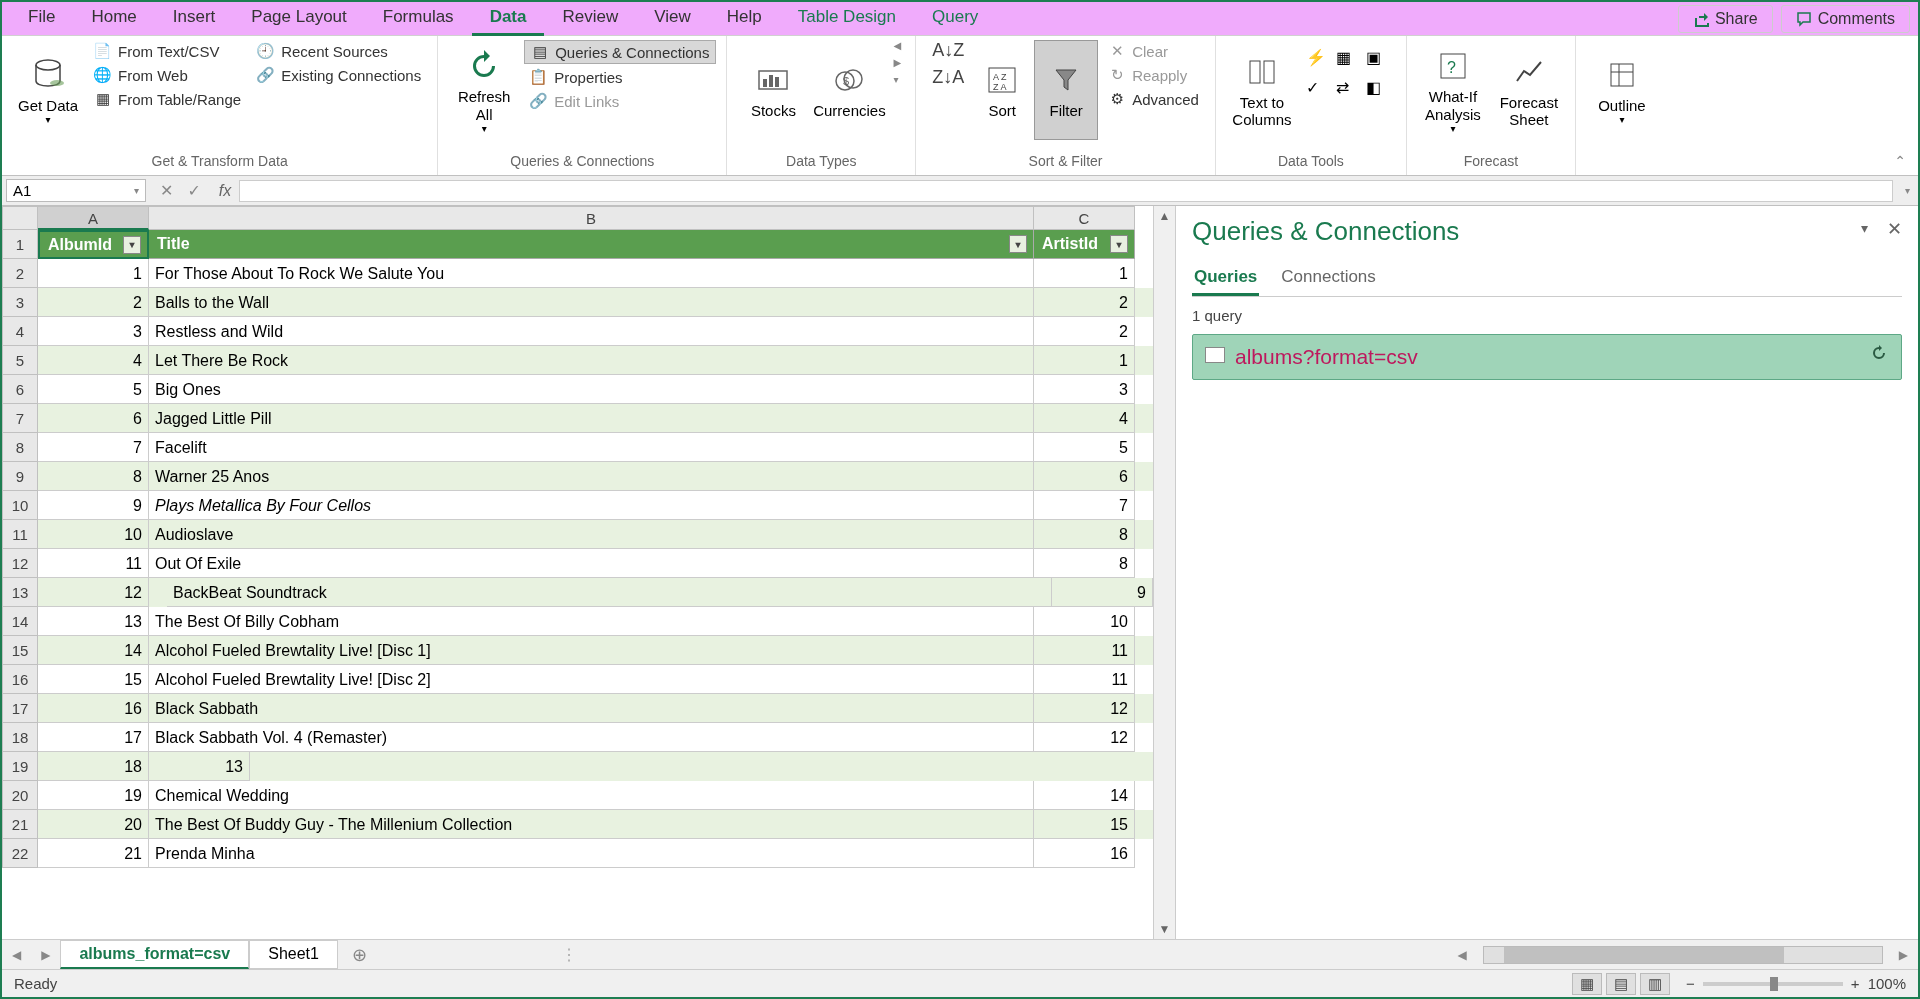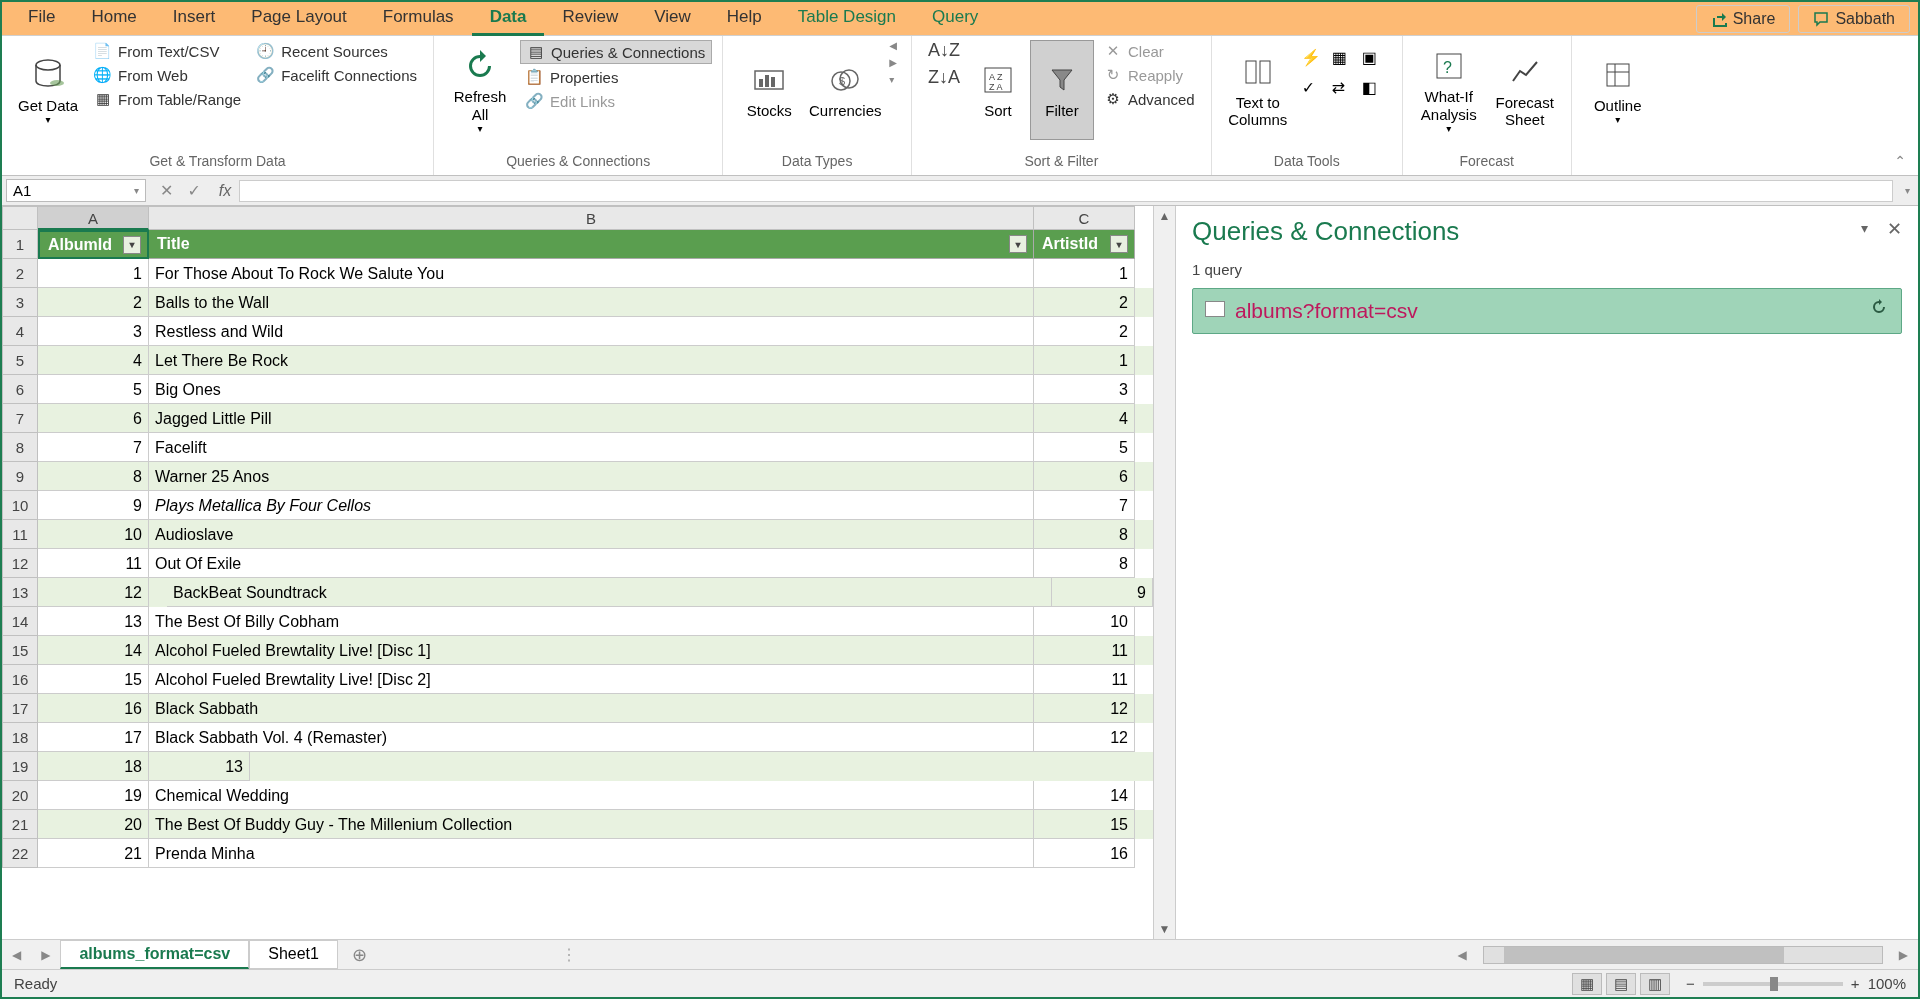--- a/index.html
+++ b/index.html
@@ -1,17 +1,17 @@
 <!DOCTYPE html>
 <html><head>
 <meta charset="utf-8">
 <style>
 * { margin:0; padding:0; box-sizing:border-box; font-family:'Segoe UI',Arial,sans-serif; }
 body { background:#fff; width:1920px; height:999px; overflow:hidden; border:2px solid #1e7e52; font-size:16px; }
-.menubar { display:flex; align-items:center; height:34px; background:#fdba74; padding:0 8px; border-bottom:1px solid #d0d0d0; }
+.menubar { display:flex; align-items:center; height:34px; background:#f0abfc; padding:0 8px; border-bottom:1px solid #d0d0d0; }
 .menubar .tab { padding:6px 18px; font-size:17px; color:#333; cursor:pointer; }
 .menubar .tab.active { color:#1a7a4f; font-weight:600; border-bottom:3px solid #1a7a4f; }
 .menubar .tab.green { color:#1a7a4f; }
 .menubar .spacer { flex:1; }
 .menubar .right-btn { padding:4px 14px; border:1px solid #ccc; border-radius:3px; margin-left:8px; font-size:16px; color:#333; cursor:pointer; display:flex; align-items:center; gap:6px; }
 .menubar .right-btn svg { width:16px; height:16px; }
 .ribbon { display:flex; height:140px; background:#fff; border-bottom:1px solid #c0c0c0; }
 .rgroup { display:flex; flex-direction:column; padding:4px 10px; border-right:1px solid #e0e0e0; }
 .rgroup-content { flex:1; display:flex; gap:4px; align-items:flex-start; }
 .rgroup-label { text-align:center; font-size:14px; color:#666; padding:2px 0; }
@@ -101,21 +101,21 @@
   <div class="right-btn">
     <svg viewBox="0 0 16 16">
         <path d="M11 2l4 4-4 4V7H6v-2h5V2z M2 7h2v7h10v-2h2v4H2V7z" fill="#1a7a4f"></path>
       </svg>
     <span>Share</span>
   </div>
   <div class="right-btn">
     <svg viewBox="0 0 16 16">
         <path d="M2 2h12v9H7l-3 3v-3H2z" fill="none" stroke="#1a7a4f" stroke-width="1.5"></path>
       </svg>
-    <span>Sabbath</span>
+    <span>Comments</span>
   </div>
 </div>
 
 <div class="ribbon">
   <div class="rgroup">
     <div class="rgroup-content">
       <div class="big-btn">
         <div class="icon-box">
             <svg width="36" height="36" viewBox="0 0 36 36">
               <ellipse cx="18" cy="8" rx="12" ry="5" fill="none" stroke="#444" stroke-width="1.5"></ellipse>
@@ -141,21 +141,21 @@
             <span>From Table/Range</span>
           </div>
       </div>
       <div class="small-list">
         <div class="small-btn">
             <span class="icon-s">🕘</span>
             <span>Recent Sources</span>
           </div>
         <div class="small-btn">
             <span class="icon-s">🔗</span>
-            <span>Facelift Connections</span>
+            <span>Existing Connections</span>
           </div>
       </div>
     </div>
     <div class="rgroup-label">Get &amp; Transform Data</div>
   </div>
 
   <div class="rgroup">
     <div class="rgroup-content">
       <div class="big-btn">
         <div class="icon-box">
@@ -500,20 +500,24 @@
       <div class="arrow">▲</div>
       <div style="flex:1"></div>
       <div class="arrow" style="position:absolute;bottom:0;width:100%">▼</div>
     </div>
   </div>
 
   <div class="side">
     <div class="side-title">Queries &amp; Connections</div>
     <span class="side-gear">▾</span>
     <span class="side-close">✕</span>
+    <div class="side-tabs" id="side-tabs">
+        <div class="side-tab active">Queries</div>
+        <div class="side-tab">Connections</div>
+      </div>
     <div class="side-info">1 query</div>
     <div class="query-card">
       <div class="q-icon"></div>
       <div class="q-text">
         <div class="q-name">albums?format=csv</div>
       </div>
       <div class="q-refresh">
           <svg width="16" height="16">
             <path d="M8 2a6 6 0 1 0 6 6h-2a4 4 0 1 1-4-4v2l3-3-3-3v2z" fill="#2a5a42"></path>
           </svg>

